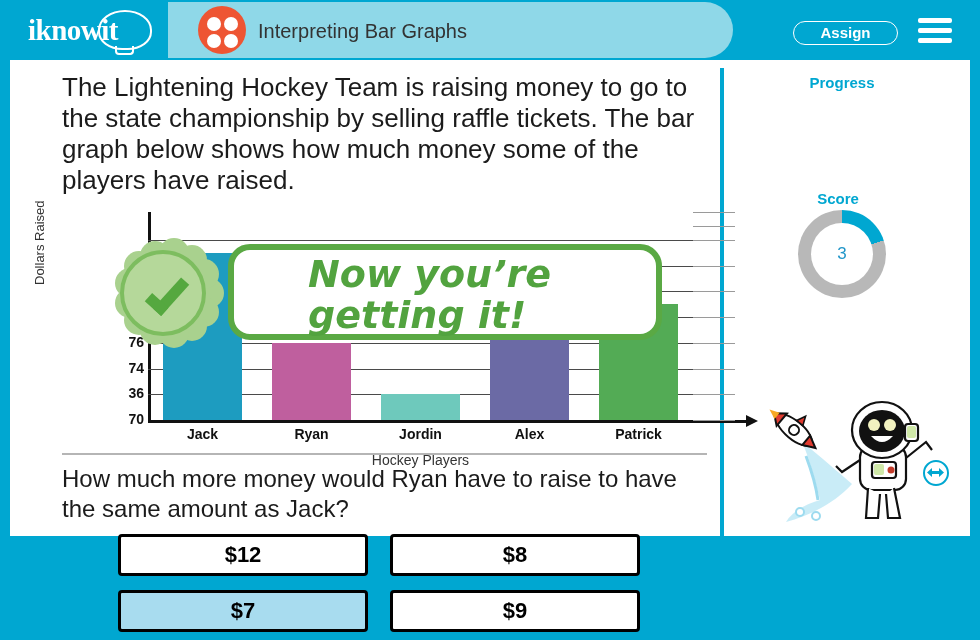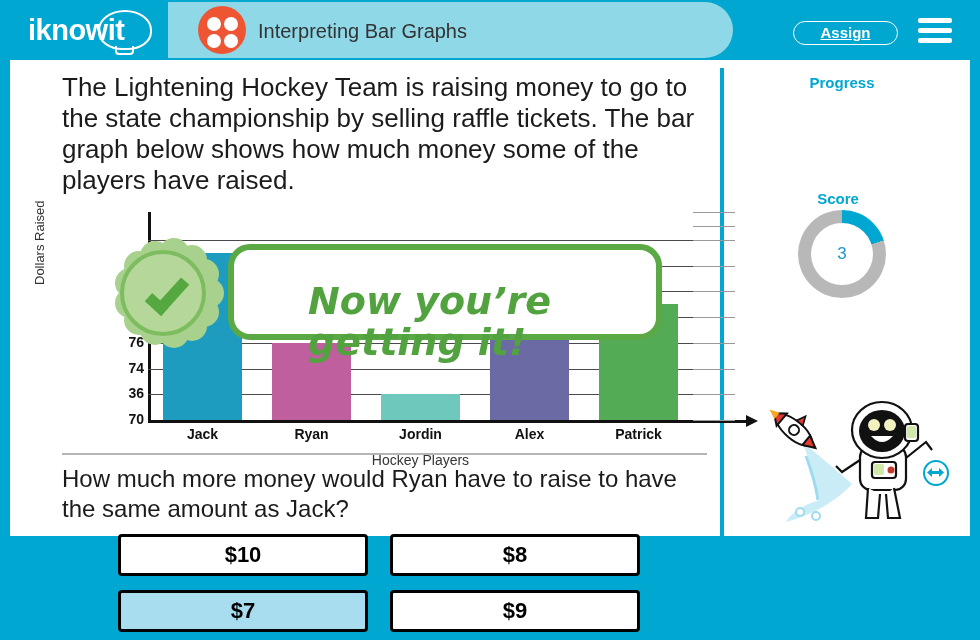--- a/index.html
+++ b/index.html
@@ -26,21 +26,21 @@
     width: 565px; height: 56px;
     background: #8fd8e8;
     border-radius: 0 28px 28px 0;
   }
   #logo {
     position: absolute; left: 28px; top: 8px;
     width: 130px; height: 44px;
     color: #ffffff;
   }
   #logo-text {
-    font-family: Liberation Sans, sans-serif;
+    font-family: Liberation Serif, serif;
     font-weight: bold; font-size: 29px;
     letter-spacing: -0.5px;
     line-height: 44px;
     color: #ffffff;
     position: relative; z-index: 2;
   }
   #logo-bulb {
     position: absolute; left: 70px; top: 2px;
     width: 54px; height: 40px;
     border: 2.5px solid #ffffff;
@@ -75,21 +75,20 @@
     font-family: "Liberation Sans", sans-serif;
   }
   #assign-btn {
     position: absolute; left: 793px; top: 21px;
     width: 105px; height: 24px;
     border: 1.5px solid #ffffff; border-radius: 12px;
     color: #ffffff; font-weight: bold; font-size: 15px;
     text-align: center; line-height: 21px;
     background: transparent; cursor: pointer;
     font-family: "Liberation Sans", sans-serif;
-    text-decoration: underline;
   }
   #hamburger {
     position: absolute; left: 918px; top: 18px;
     width: 34px; height: 26px; cursor: pointer;
   }
   #hamburger span {
     display: block; width: 34px; height: 5px;
     background: #ffffff; border-radius: 2px; margin-bottom: 5px;
   }
 
@@ -174,21 +173,21 @@
     width: 434px; height: 96px;
     background: #ffffff;
     border: 6px solid #5aa944;
     border-radius: 22px;
   }
   #fb-text {
     position: absolute; left: 200px; top: 16px; width: 350px;
     font-family: "DejaVu Sans", sans-serif;
     font-style: italic; font-weight: bold;
     font-size: 38px; line-height: 41px;
-    color: #52a33f; text-align: left; margin-top: 27px;
+    color: #52a33f; text-align: left;
   }
   #fb-badge { position: absolute; left: 0; top: 0; width: 122px; height: 110px; }
   #fb-scallop { position: absolute; left: 6px; top: 0; width: 110px; height: 110px; }
   .scal {
     position: absolute; width: 30px; height: 30px;
     background: #a9d18e; border-radius: 50%;
   }
   #fb-disc {
     position: absolute; left: 12px; top: 12px;
     width: 86px; height: 86px;
@@ -358,21 +357,21 @@
           </div>
         <div id="fb-disc">
           <div id="fb-check"></div>
         </div>
       </div>
     </div>
 
     <div id="hr"></div>
     <div id="question">How much more money would Ryan have to raise to have the same amount as Jack?</div>
 
-    <div class="choice" id="c0">$10</div>
+    <div class="choice" id="c0">$12</div>
     <div class="choice" id="c1">$8</div>
     <div class="choice selected" id="c2" style="background: rgb(168, 220, 239);">$7</div>
     <div class="choice" id="c3">$9</div>
 
     <div class="ring-label" id="progress-label">Progress</div>
 
     <div class="ring-label" id="score-label">Score</div>
     <div class="ring" id="score-ring" style="background: conic-gradient(rgb(0, 167, 209) 0deg, rgb(0, 167, 209) 72deg, rgb(184, 184, 184) 72deg, rgb(184, 184, 184) 360deg);">
       <div class="ring-inner">3</div>
     </div>

